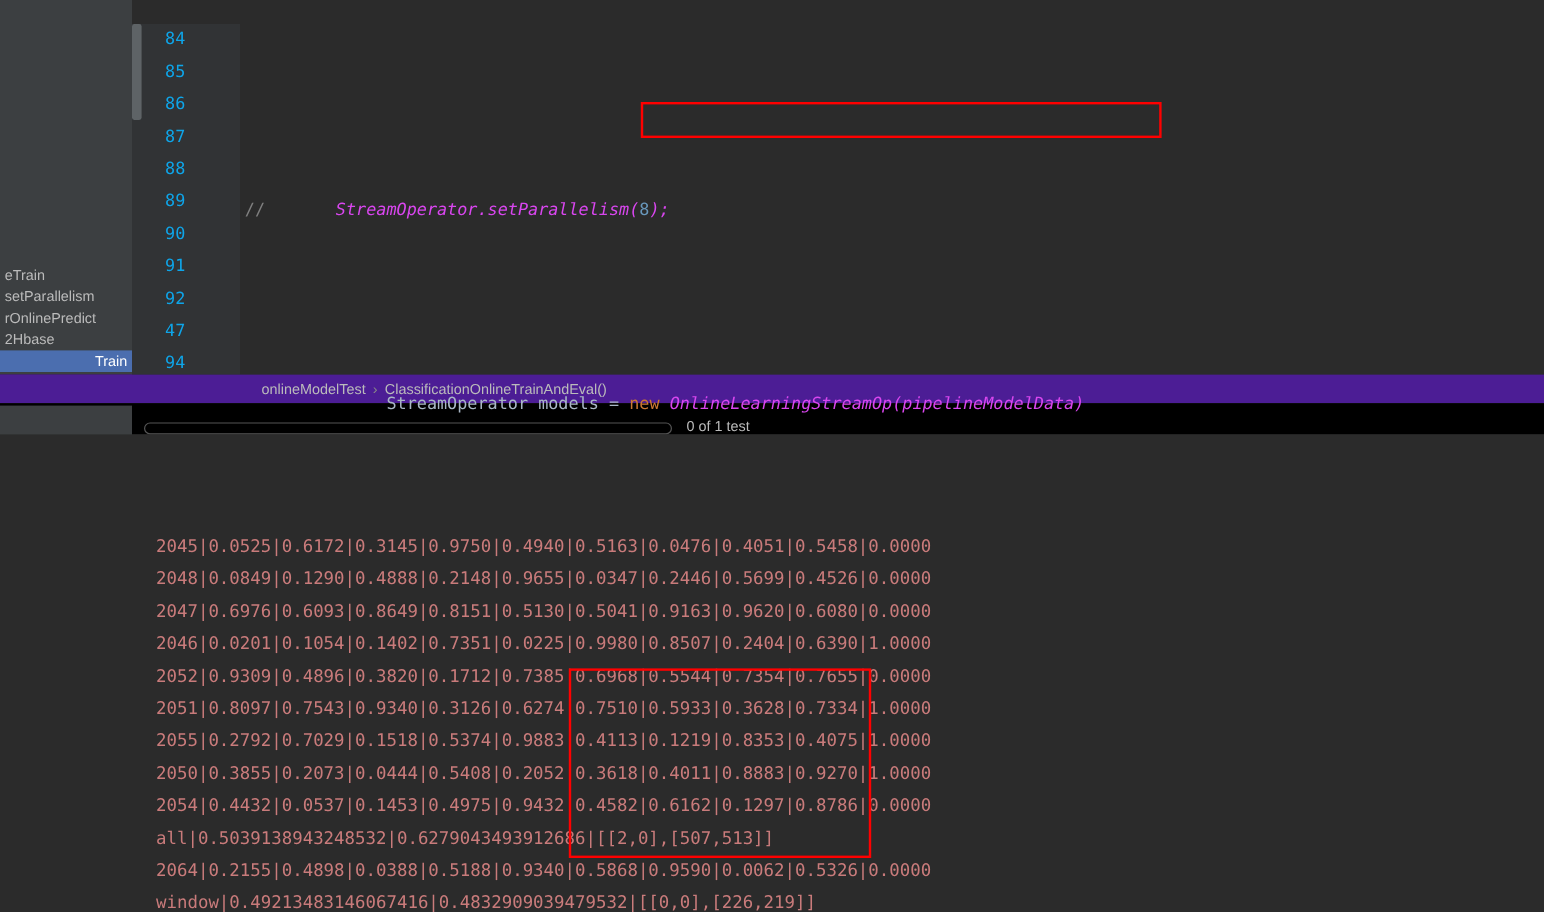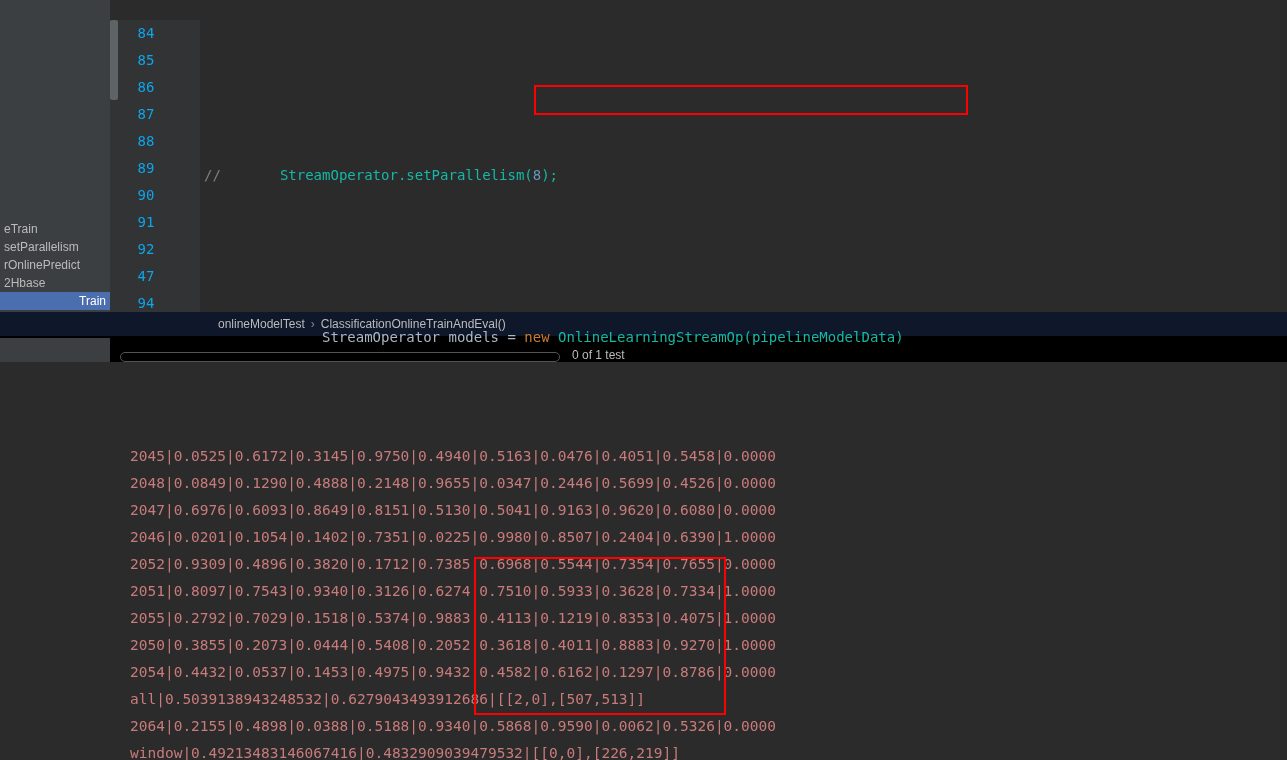--- a/index.html
+++ b/index.html
@@ -54,32 +54,32 @@
     line-height: 27px;
     white-space: pre;
     position: relative;
     padding-left: 4px;
   }
   .code-line { height: 27px; }
   .code-line.hl { background: #323232; }
   .kw { color: #cc7832; }
   .num { color: #6897bb; }
   .comment { color: #808080; }
-  .ident { color: #14b8a6; }
+  .ident { color: #d946ef; font-style: italic; }
   .type { color: #a9b7c6; }
   .italic { color: #9876aa; font-style: italic; }
   .paren-match { background: #3b514d; }
   .red-box1 {
     position: absolute;
     border: 2px solid #ff0000;
     pointer-events: none;
   }
   .breadcrumb {
     height: 24px;
-    background: #0f172a;
+    background: #4c1d95;
     color: #bbbbbb;
     font-family: sans-serif;
     font-size: 12px;
     padding-left: 218px;
     display: flex;
     align-items: center;
     gap: 6px;
   }
   .breadcrumb .crumb { }
   .breadcrumb .sep { color: #888; }

